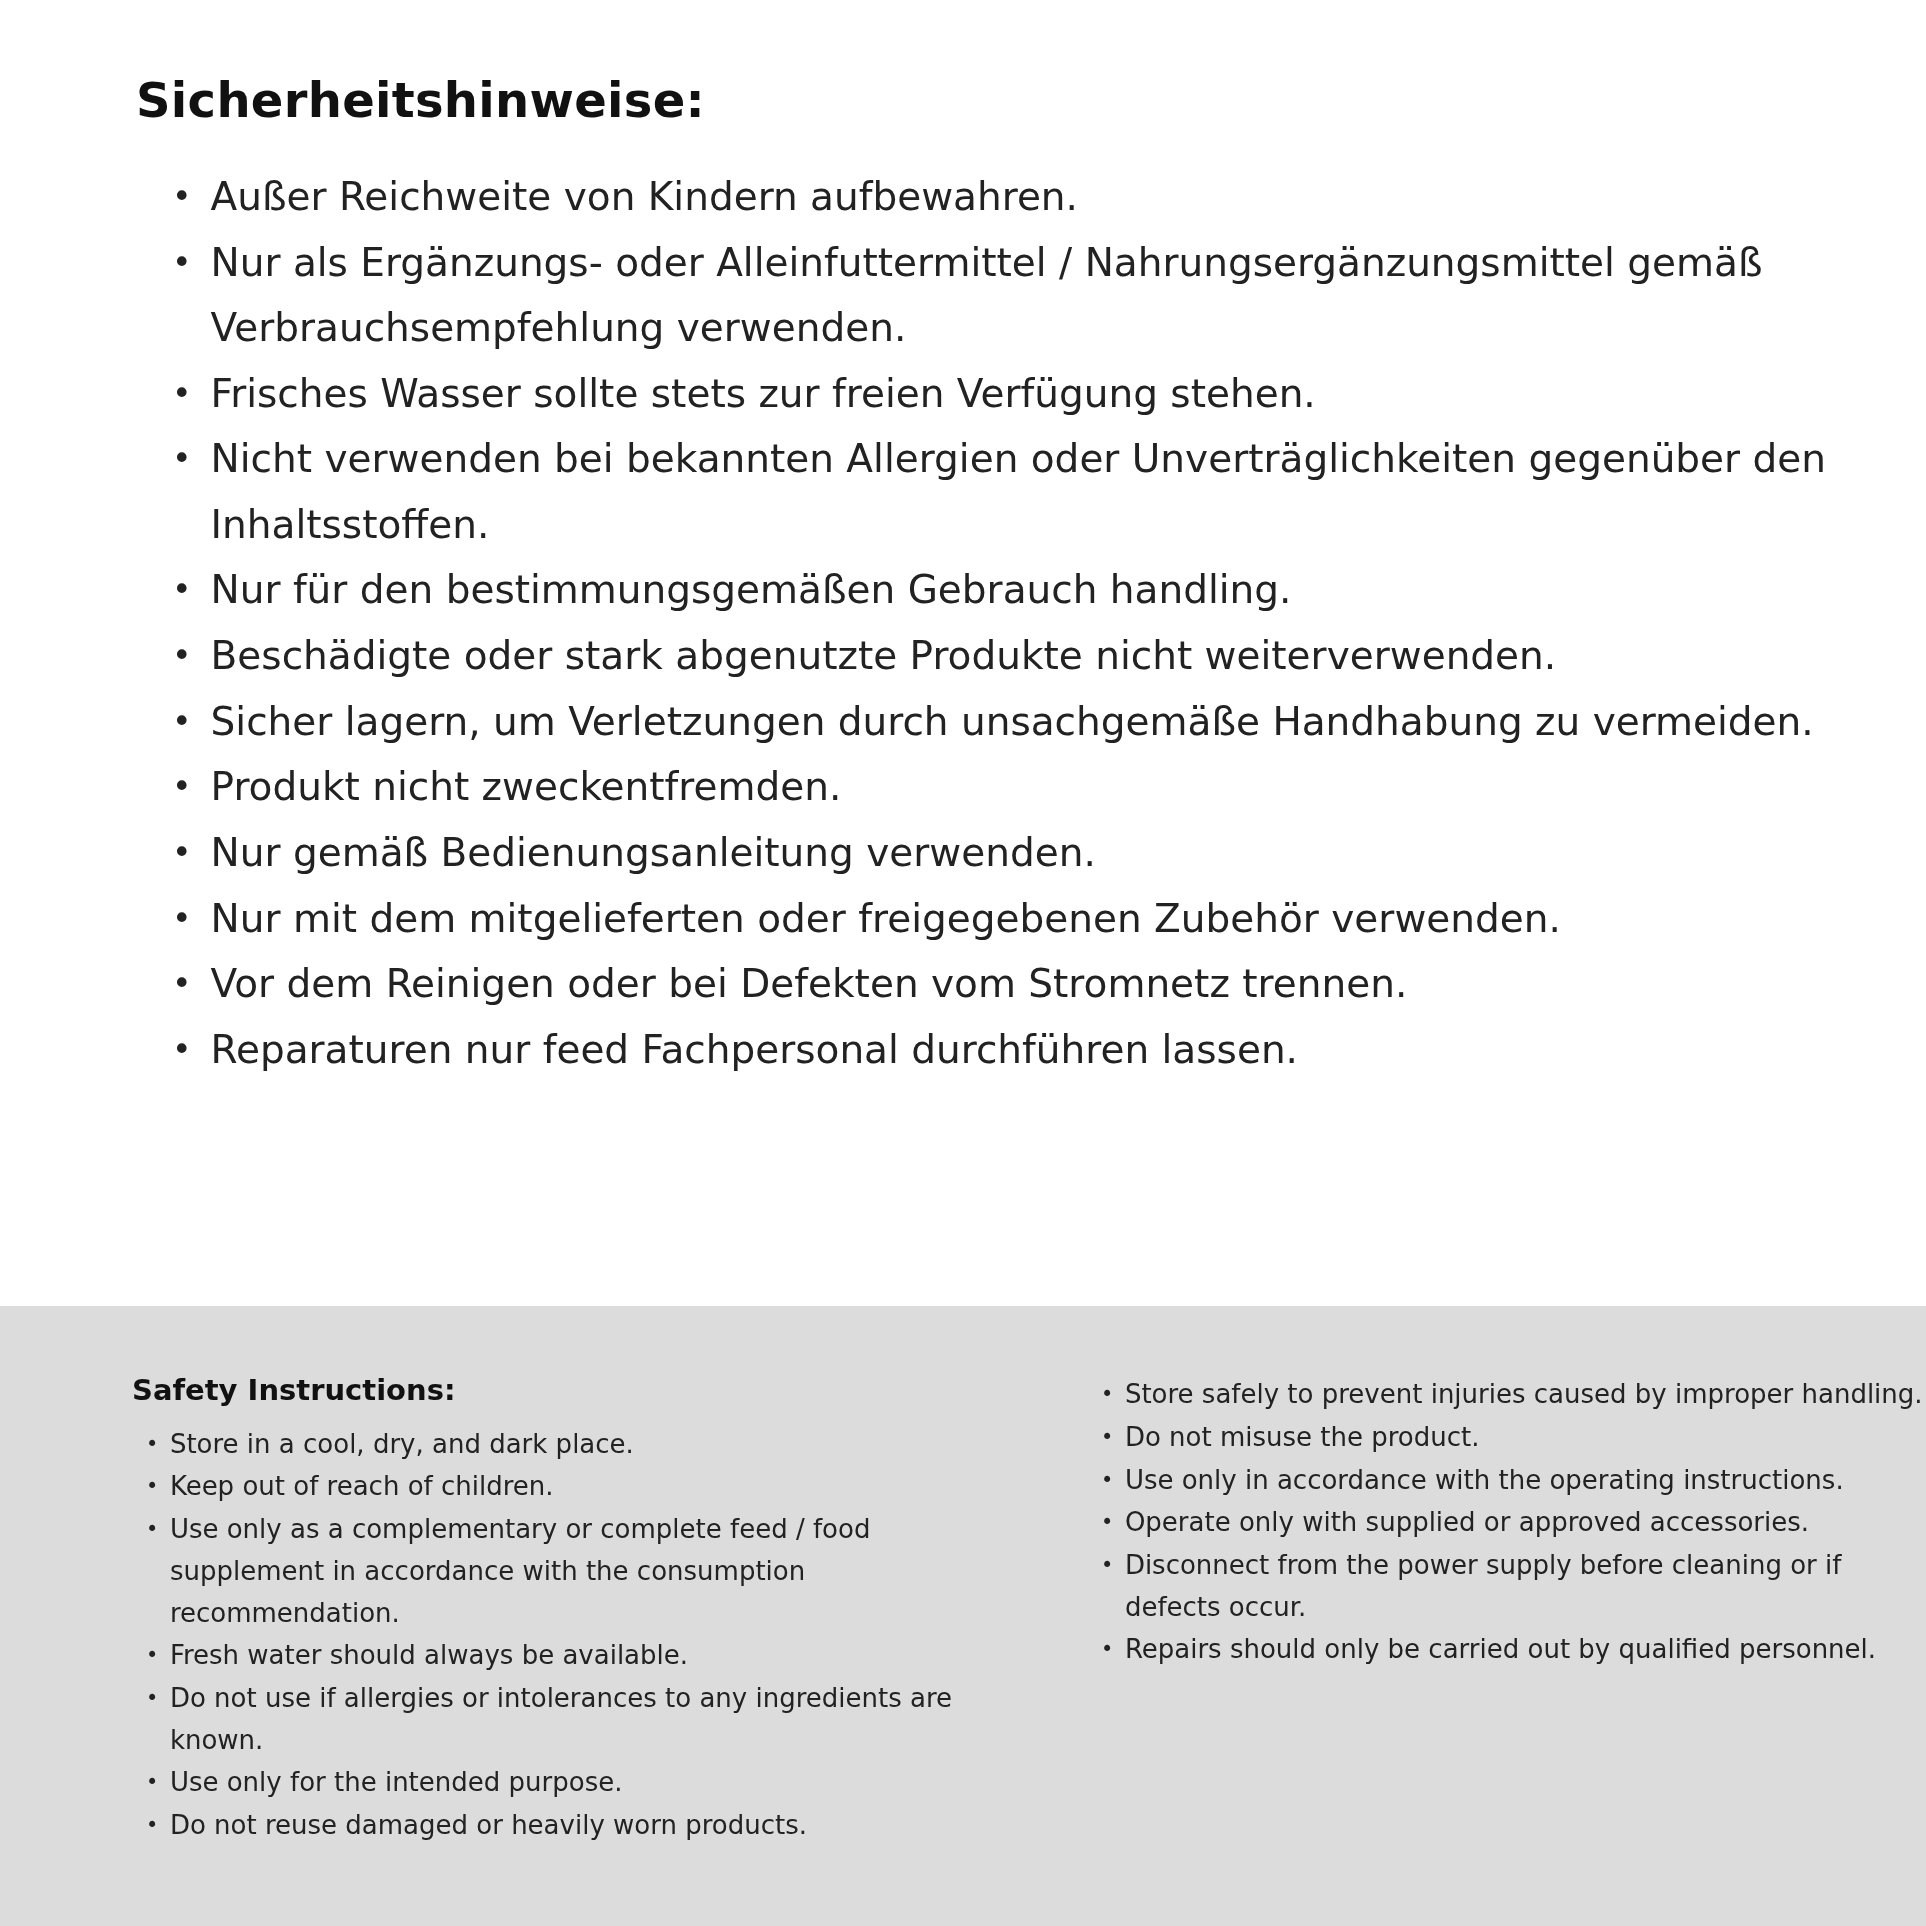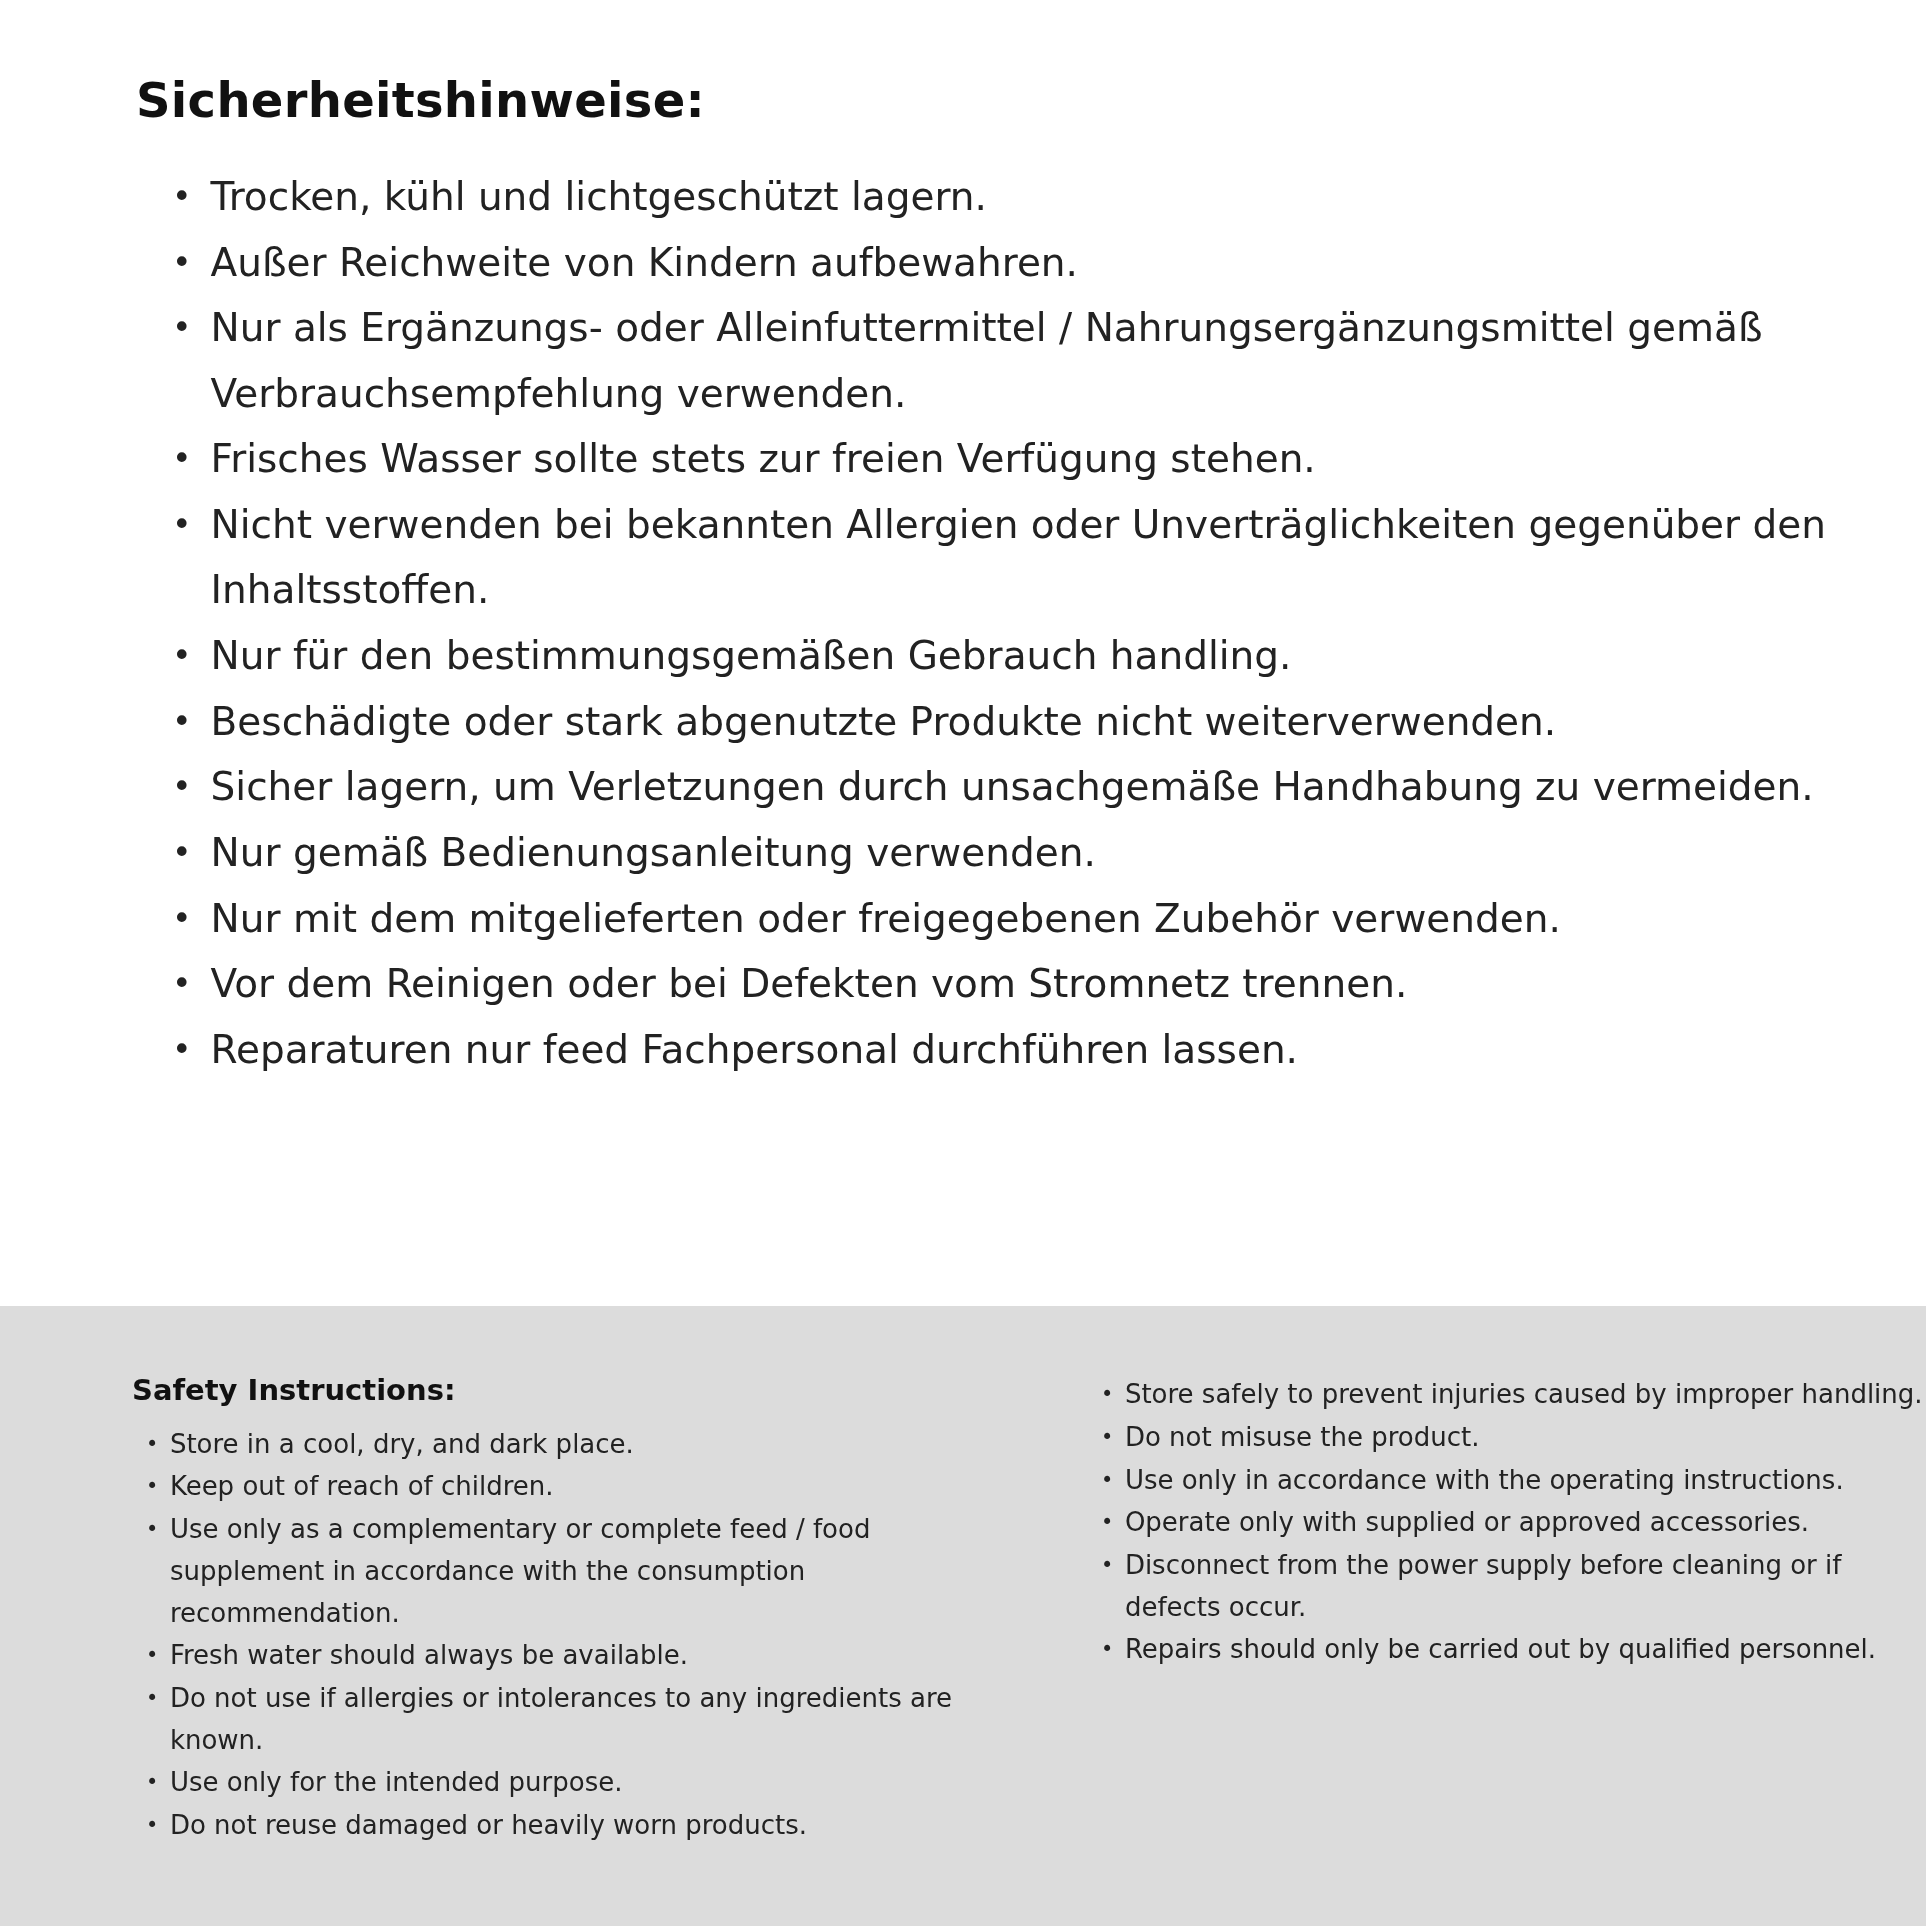--- a/index.html
+++ b/index.html
@@ -96,28 +96,28 @@
   }
 </style>
 </head>
 <body>
 
 <div class="page">
 
   <section class="german-section">
     <h1 class="german-title">Sicherheitshinweise:</h1>
     <ul class="german-list">
-      <li>Trocken, kühl und lichtgeschützt lagern.</li>
       <li>Außer Reichweite von Kindern aufbewahren.</li>
       <li>Nur als Ergänzungs- oder Alleinfuttermittel / Nahrungsergänzungsmittel gemäß Verbrauchsempfehlung verwenden.</li>
       <li>Frisches Wasser sollte stets zur freien Verfügung stehen.</li>
       <li>Nicht verwenden bei bekannten Allergien oder Unverträglichkeiten gegenüber den Inhaltsstoffen.</li>
       <li>Nur für den bestimmungsgemäßen Gebrauch handling.</li>
       <li>Beschädigte oder stark abgenutzte Produkte nicht weiterverwenden.</li>
       <li>Sicher lagern, um Verletzungen durch unsachgemäße Handhabung zu vermeiden.</li>
+      <li>Produkt nicht zweckentfremden.</li>
       <li>Nur gemäß Bedienungsanleitung verwenden.</li>
       <li>Nur mit dem mitgelieferten oder freigegebenen Zubehör verwenden.</li>
       <li>Vor dem Reinigen oder bei Defekten vom Stromnetz trennen.</li>
       <li>Reparaturen nur feed Fachpersonal durchführen lassen.</li>
     </ul>
   </section>
 
   <section class="english-section">
     <div class="col-left">
       <h2 class="english-title">Safety Instructions:</h2>

